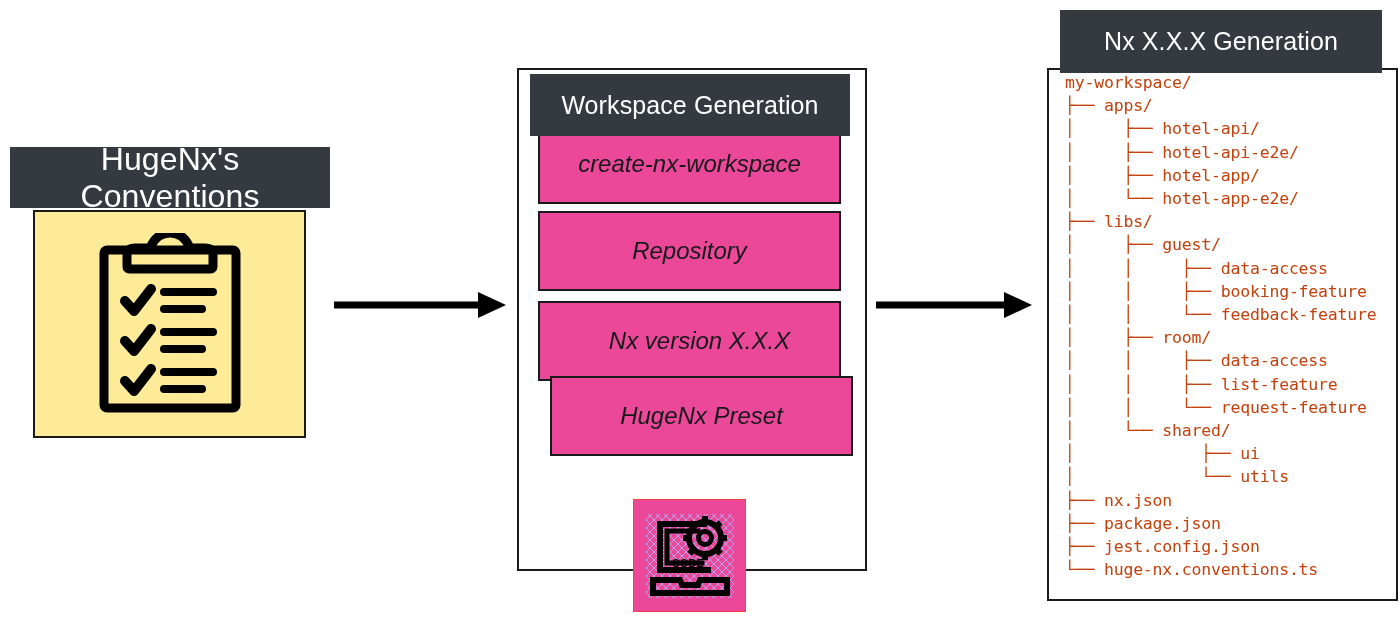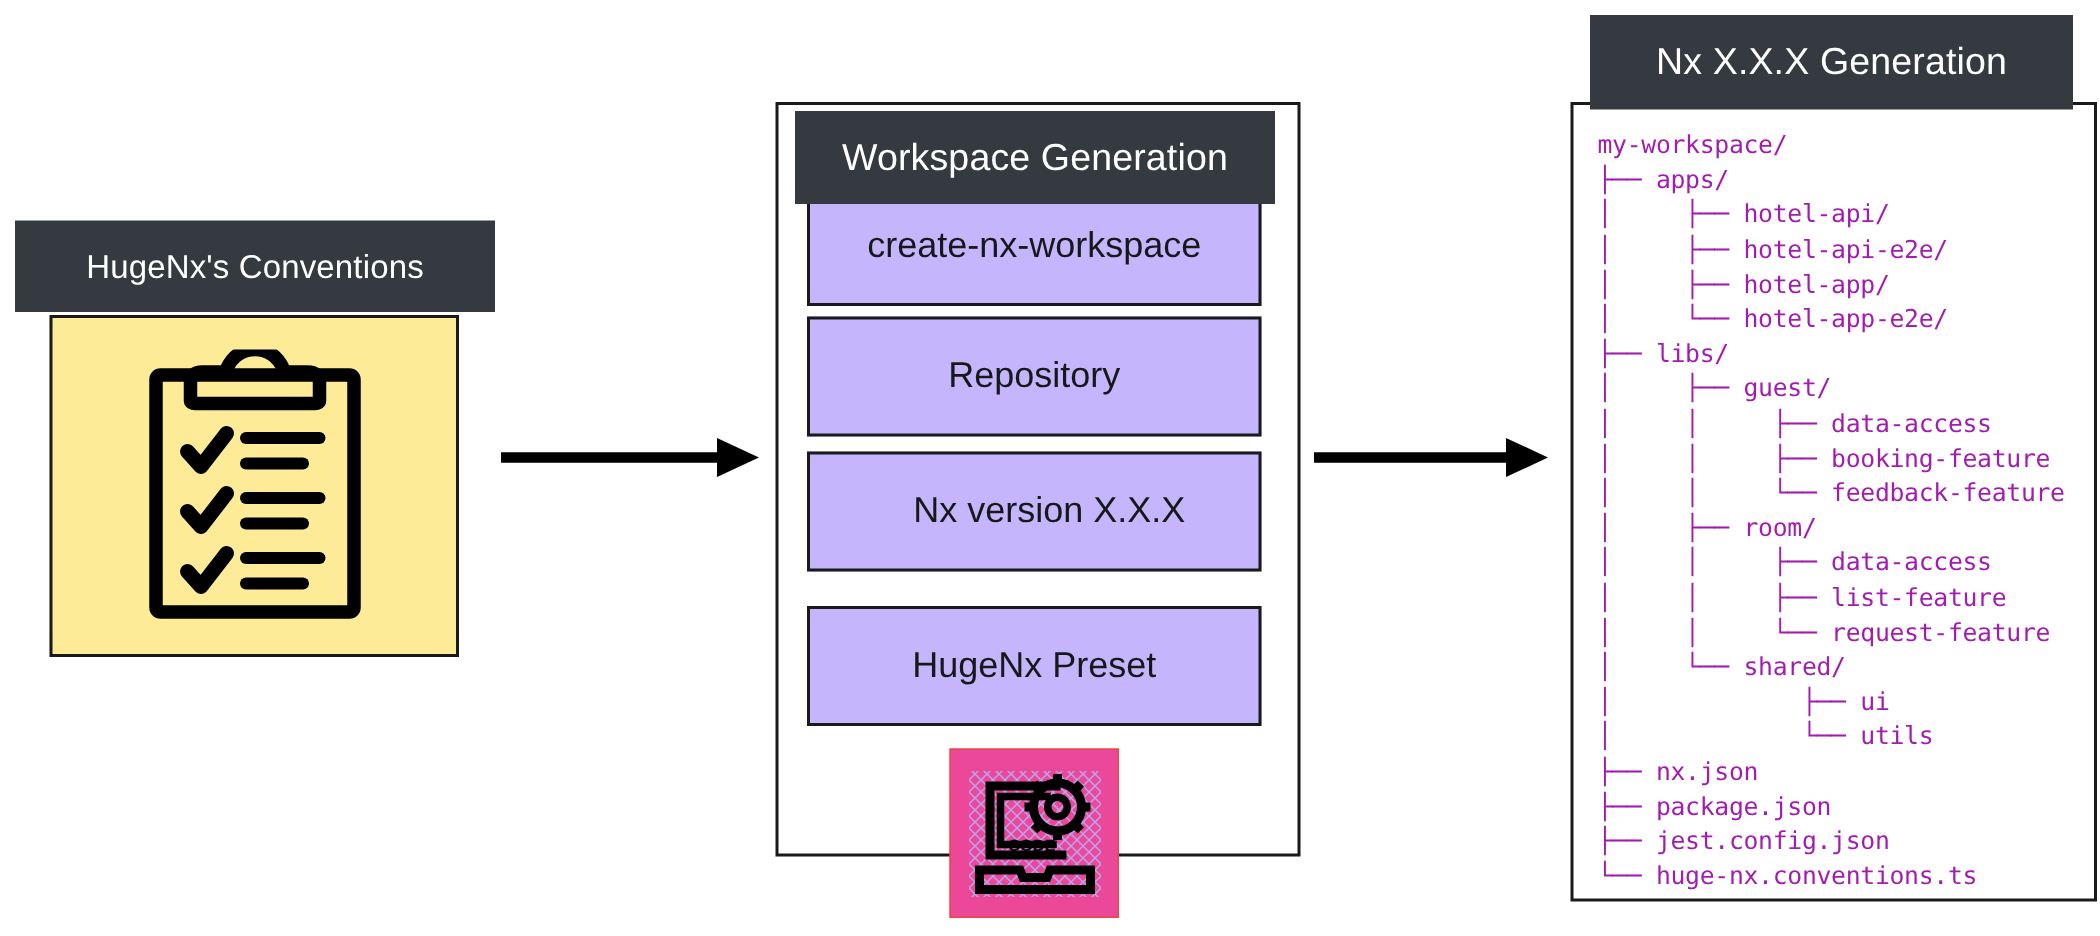--- a/index.html
+++ b/index.html
@@ -36,21 +36,22 @@
     background: #ffffff;
     box-sizing: border-box;
   }
 
   
   #conventions-header {
     left: 10px;
     top: 147px;
     width: 320px;
     height: 61px;
-    font-size: 22px;
+    font-size: 32px;
+    text-align: center;
   }
   #conventions-card {
     left: 33px;
     top: 210px;
     width: 273px;
     height: 228px;
     background: #fdeb98;
     border: 2px solid #1a1a1a;
     box-sizing: border-box;
     position: absolute;
@@ -72,36 +73,37 @@
   #workspace-header {
     left: 530px;
     top: 34px;
     width: 320px;
     height: 62px;
     font-size: 25px;
     margin-top: 40px;
   }
   .purple-box {
     position: absolute;
-    background: #c4b5fd;
+    background: #ec4899;
     border: 2px solid #1a1a1a;
     box-sizing: border-box;
     left: 538px;
     width: 303px;
     height: 80px;
     display: flex;
     align-items: center;
     justify-content: center;
     font-size: 24px;
     color: #16181a;
+    font-style: italic;
   }
   #box-create  { top: 124px; }
   #box-gen     { top: 211px; }
   #box-version { top: 301px; padding-left: 20px; }
-  #box-preset  { top: 404px; }
+  #box-preset  { top: 376px; margin-left: 12px; }
 
   #code-icon-box {
     position: absolute;
     left: 633px;
     top: 499px;
     width: 113px;
     height: 113px;
     background: #ec4899;
     border: 1px solid #ef4444;
     box-sizing: border-box;
@@ -121,26 +123,26 @@
   #repo-header {
     left: 1060px;
     top: 10px;
     width: 322px;
     height: 63px;
     font-size: 25px;
   }
   #repo-tree {
     position: absolute;
     left: 1065px;
-    top: 85px;
+    top: 71px;
     width: 330px;
     font-family: "DejaVu Sans Mono", "Liberation Mono", monospace;
     font-size: 16.5px;
     line-height: 23.2px;
-    color: #a21caf;
+    color: #c2410c;
     white-space: pre;
     letter-spacing: -0.2px;
   }
   #repo-tree .tree-line { display: block; }
 </style>
 </head>
 <body>
 
 <div class="dark-header" id="conventions-header">
   <span>HugeNx's Conventions</span>

